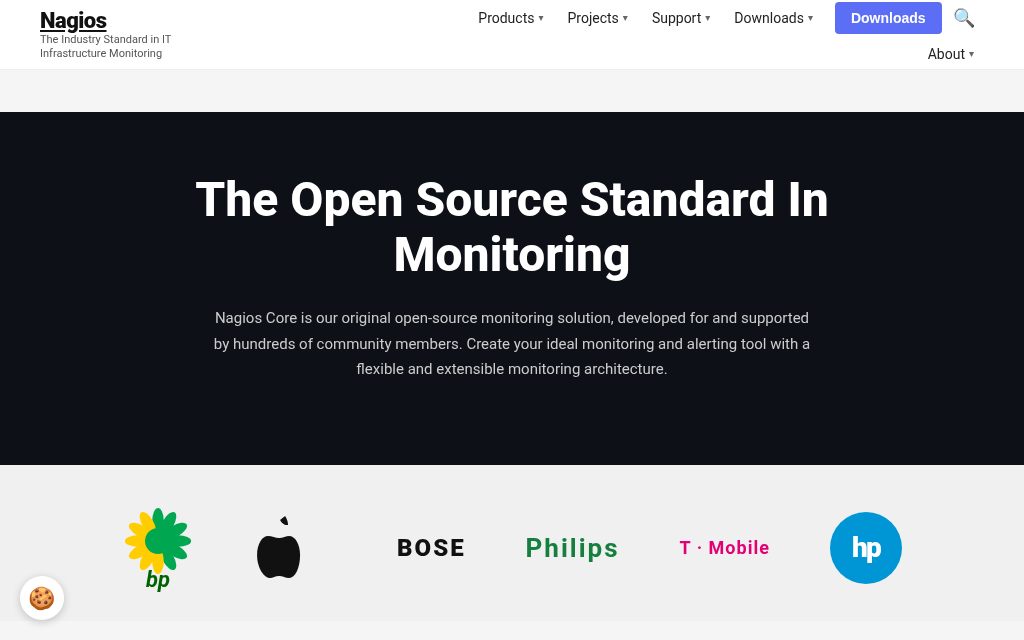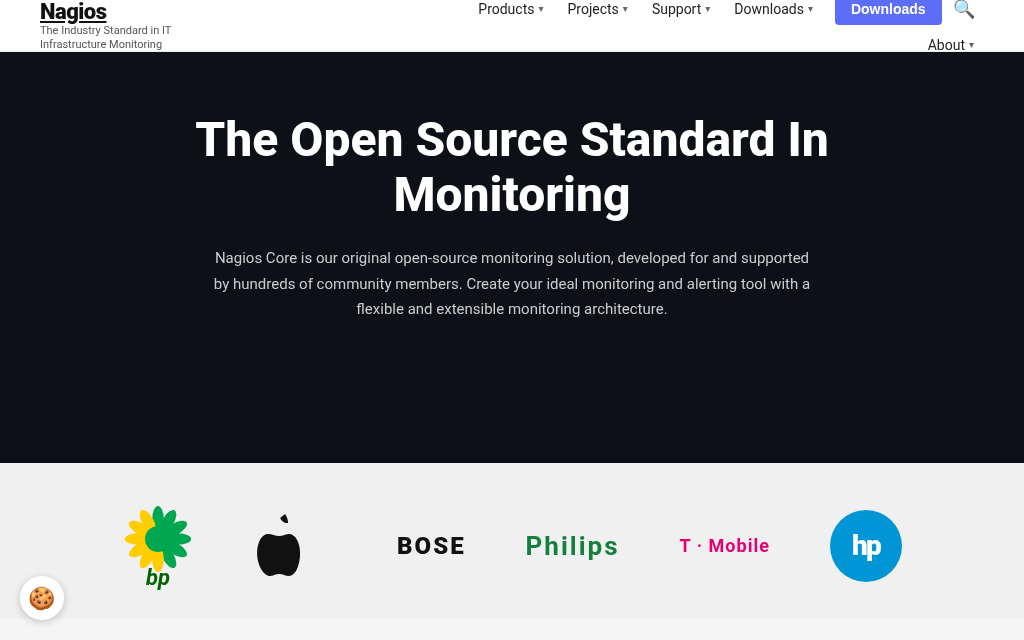--- a/index.html
+++ b/index.html
@@ -5,21 +5,21 @@
     * { margin: 0; padding: 0; box-sizing: border-box; }
     body { font-family: -apple-system, BlinkMacSystemFont, 'Segoe UI', Roboto, sans-serif; background: #f5f5f5; }
 
     
     .header {
       background: #fff;
       display: flex;
       align-items: center;
       justify-content: space-between;
       padding: 0 40px;
-      height: 52px;
+      height: 70px;
       border-bottom: 1px solid #eee;
       position: relative;
       z-index: 10;
     }
     .logo-area {
       display: flex;
       flex-direction: column;
     }
     .logo-name {
       font-size: 22px;
@@ -83,21 +83,22 @@
       font-size: 18px;
       color: #333;
       padding: 4px 8px;
     }
 
     
     .hero {
       background: #0d1117;
       color: #fff;
       text-align: center;
-      padding: 60px 20px 104px;
+      padding: 60px 20px 46px;
+      margin-top: 42px;
     }
     .hero h1 {
       font-size: 48px;
       font-weight: 800;
       line-height: 1.15;
       max-width: 680px;
       margin: 0 auto 24px;
     }
     .hero p {
       font-size: 15px;

